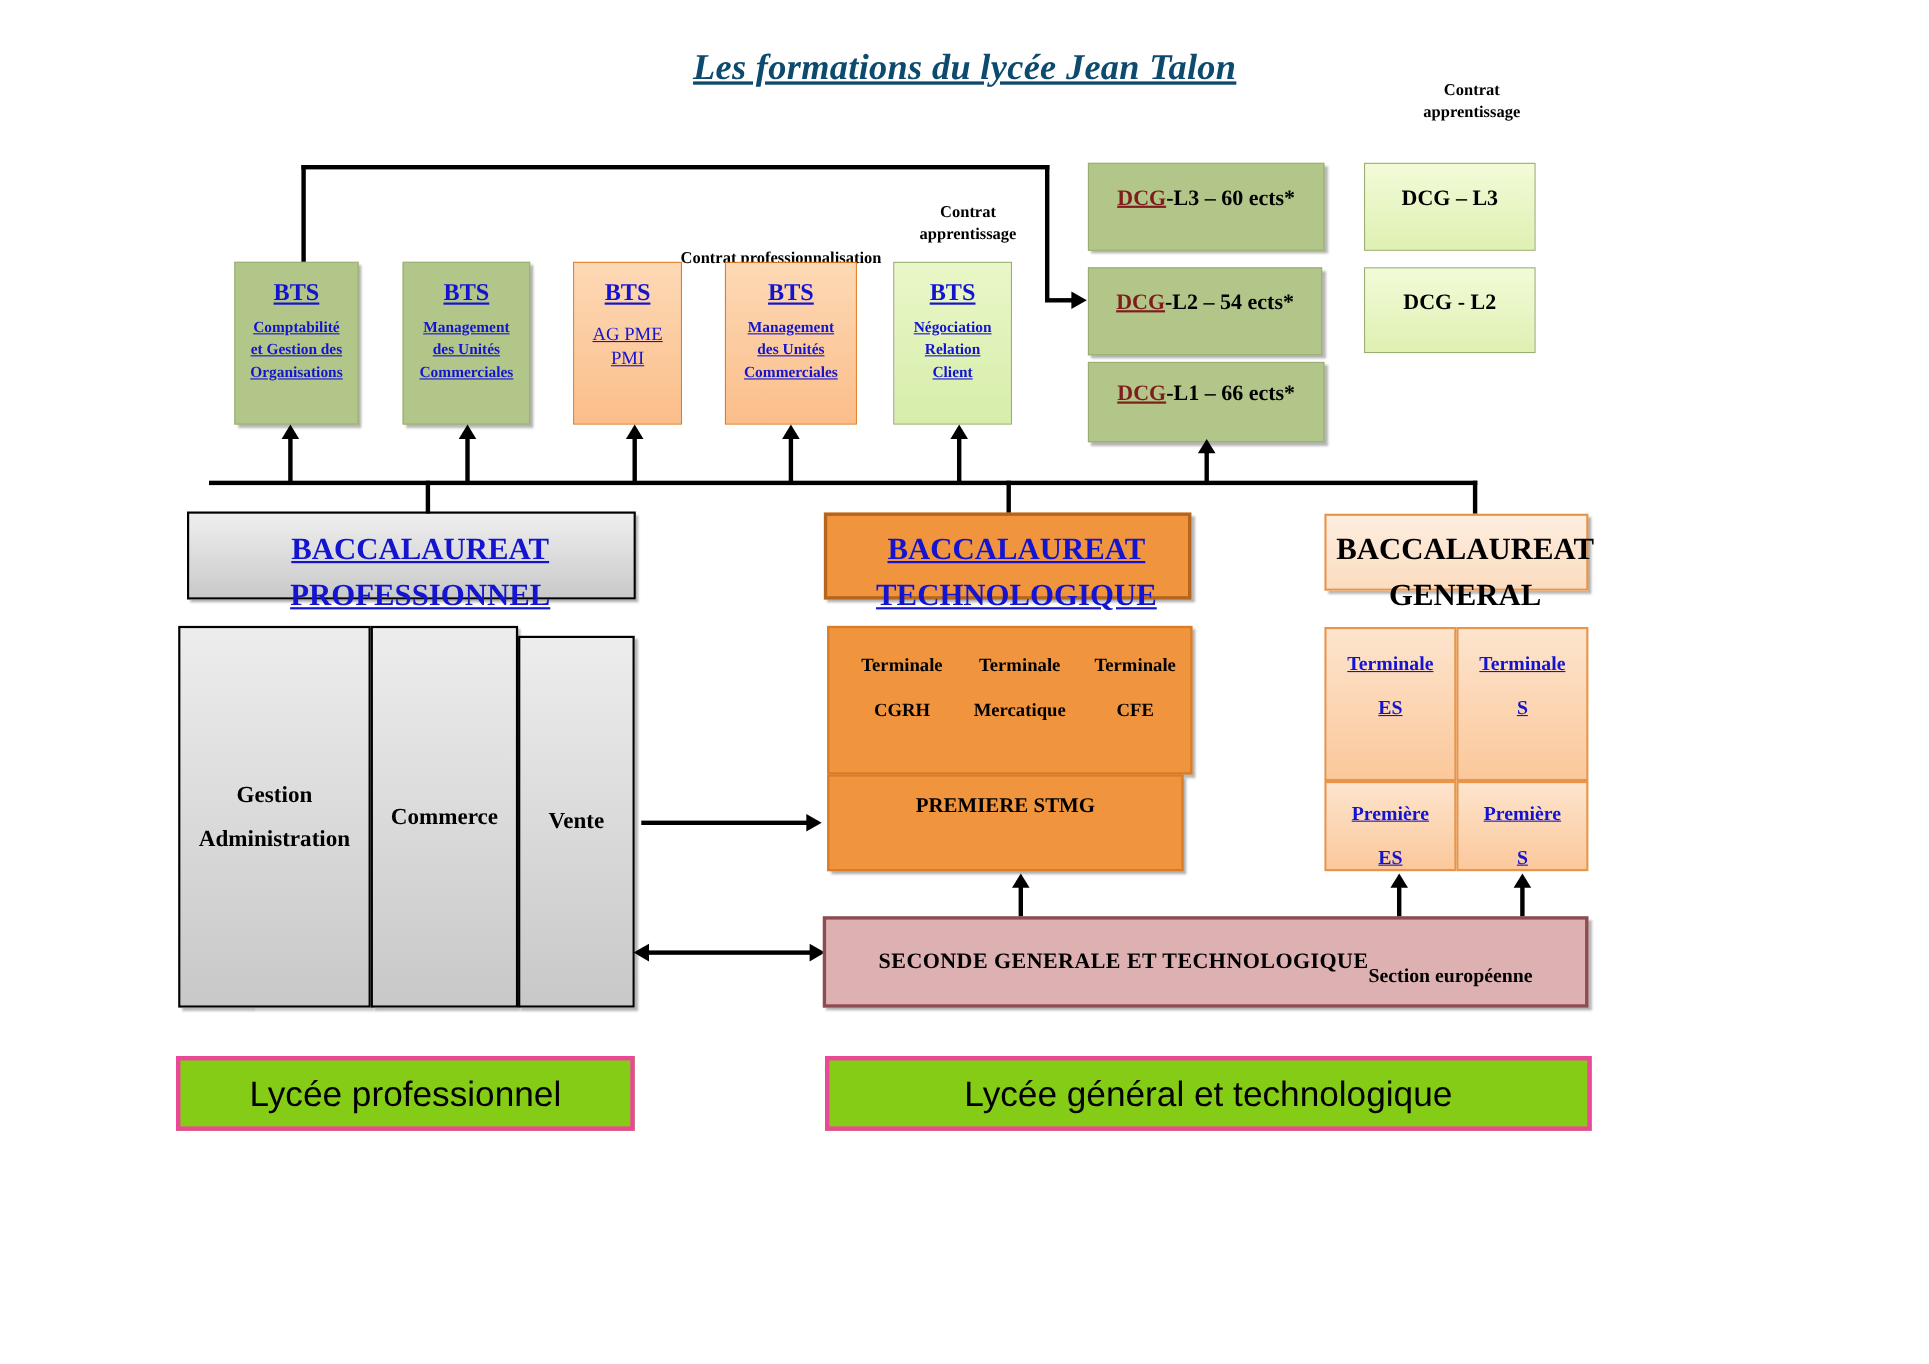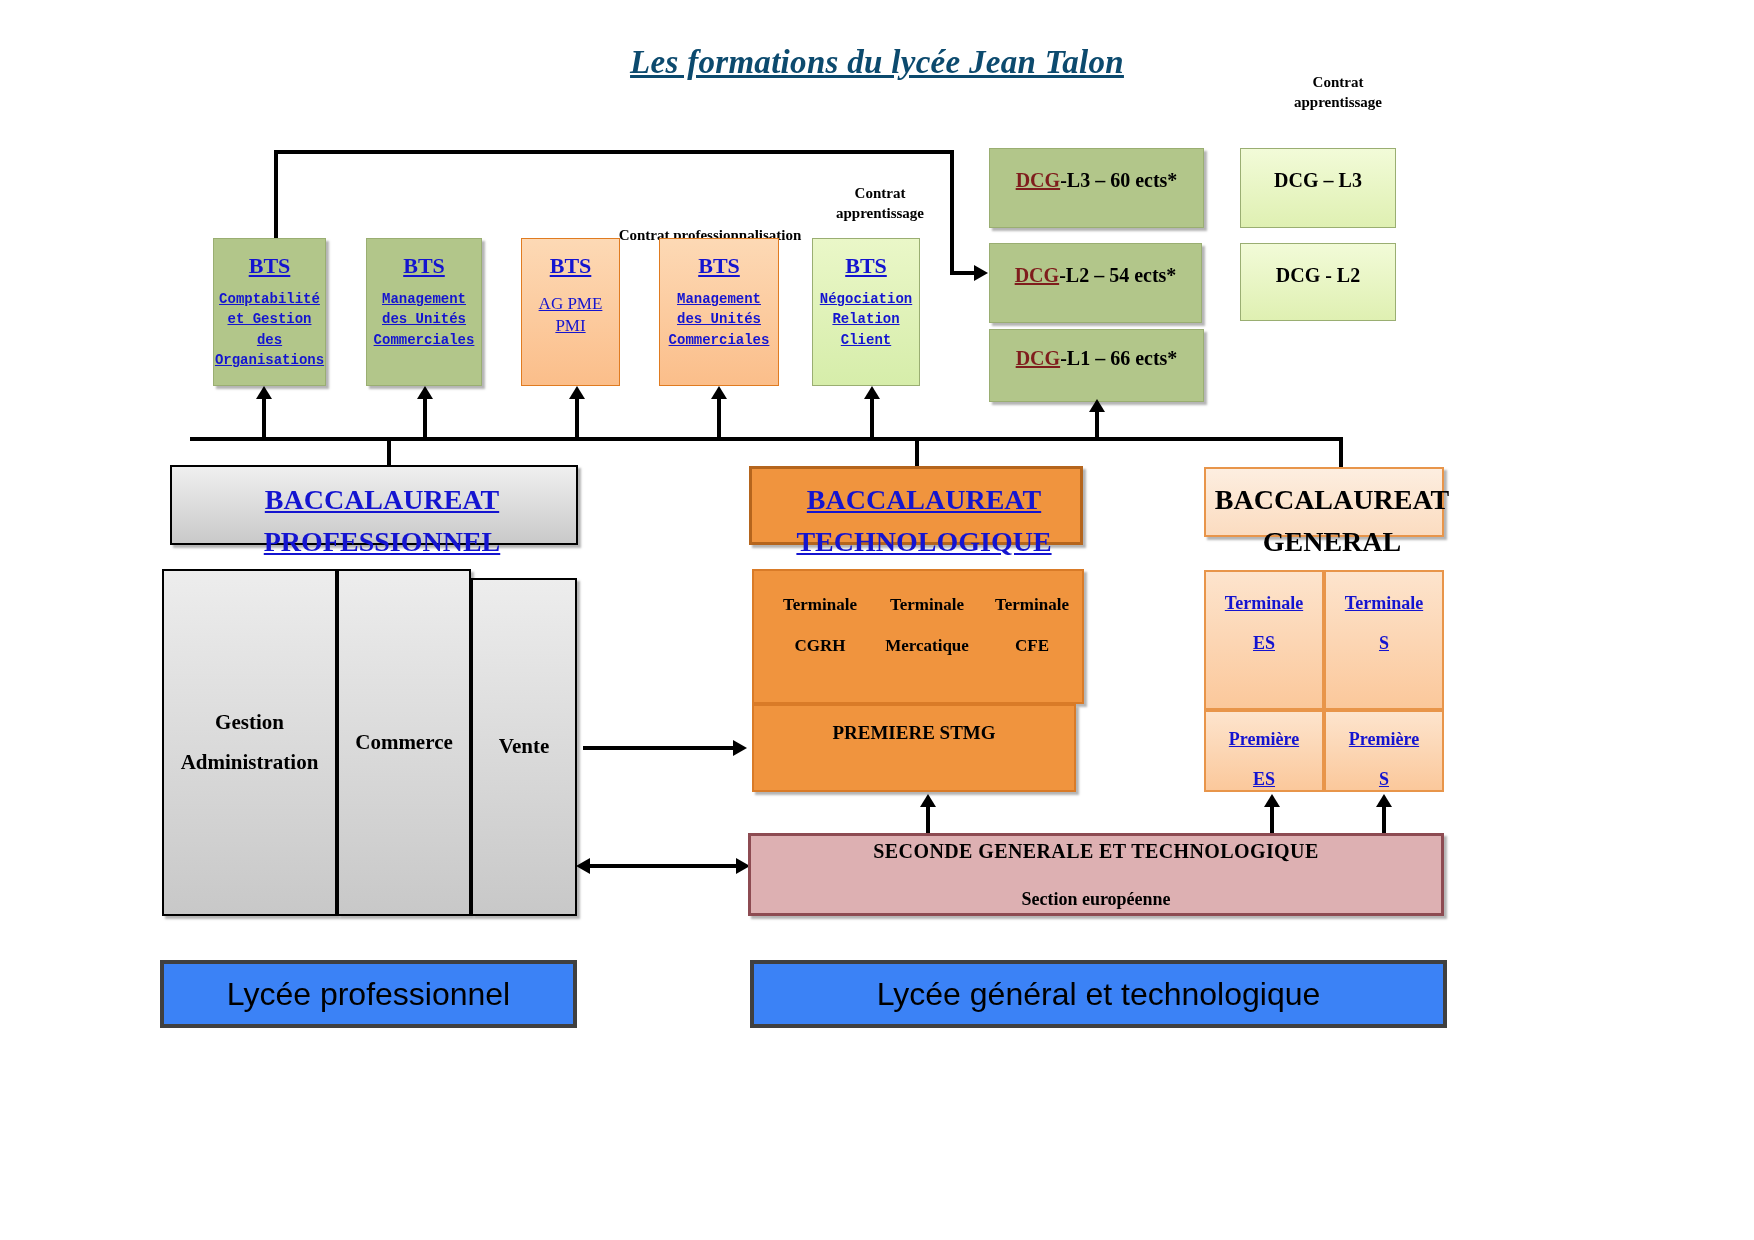--- a/index.html
+++ b/index.html
@@ -22,21 +22,21 @@
 
   .shadow{box-shadow:3px 3px 2px rgba(120,120,120,.55);}
 
   
   .bts-green{background:#b2c68a;border:1px solid #9aae72;}
   .bts-orange{background:linear-gradient(180deg,#fdd9b5 0%,#fbbe8a 100%);border:1px solid #e07b20;}
   .bts-lgreen{background:linear-gradient(180deg,#eaf7c8 0%,#d6edaa 100%);border:1px solid #9aae72;}
 
   .bts-title{font-size:22px;font-weight:bold;color:#1414d0;text-decoration:underline;}
   .bts-sub{font-size:14px;font-weight:bold;color:#1414d0;text-decoration:underline;
-           line-height:1.45;margin-top:10px;font-family:Liberation Mono, monospace;}
+           line-height:1.45;margin-top:10px;}
   .bts-sub.sans{font-family:Liberation Serif, serif;font-size:17px;font-weight:normal;
                 line-height:1.3;}
 
   
   .dcg{background:#b2c68a;border:1px solid #9aae72;font-size:20px;font-weight:bold;color:#000;}
   .dcg .blue{color:#7f1d1d;text-decoration:underline;}
   .dcg-light{background:linear-gradient(180deg,#f2fbd8 0%,#dff0b2 100%);
              border:1px solid #9aae72;font-size:20px;font-weight:bold;color:#000;}
 
   
@@ -55,27 +55,27 @@
   
   .stmg{background:#f0943e;border:2px solid #d97b28;font-weight:bold;color:#000;}
   .term-cell{font-size:17px;font-weight:bold;color:#000;text-align:center;line-height:2.4;}
 
   
   .tbox{background:linear-gradient(180deg,#fde4cd 0%,#fbc89b 100%);border:2px solid #e8954a;
         display:flex;flex-direction:column;align-items:center;justify-content:flex-start;
         font-size:18px;font-weight:bold;color:#1414d0;text-decoration:underline;line-height:2.2;}
 
   
-  .seconde{background:#ddb0b2;border:3px solid #8d4b52;display:flex;flex-direction:column;
+  .seconde{background:#ddb0b2;border:3px solid #8d4b52;display:flex;flex-direction:row;
            align-items:center;justify-content:center;color:#000;font-weight:bold;}
   .seconde .l1{font-size:20px;letter-spacing:.4px;}
   .seconde .l2{font-size:18px;margin-top:26px;}
 
   
-  .footer{border:4px solid #404040;background:#3b82f6;display:flex;align-items:center;
+  .footer{border:4px solid #ec4899;background:#84cc16;display:flex;align-items:center;
           justify-content:center;font-family:"Liberation Sans",sans-serif;
           font-size:32px;color:#000;}
 
   
   .ln{background:#000;}
   .arrow-up{width:0;height:0;border-left:8px solid transparent;border-right:8px solid transparent;
             border-bottom:13px solid #000;}
   .arrow-right{width:0;height:0;border-top:8px solid transparent;border-bottom:8px solid transparent;
             border-left:14px solid #000;}
   .arrow-left{width:0;height:0;border-top:8px solid transparent;border-bottom:8px solid transparent;

